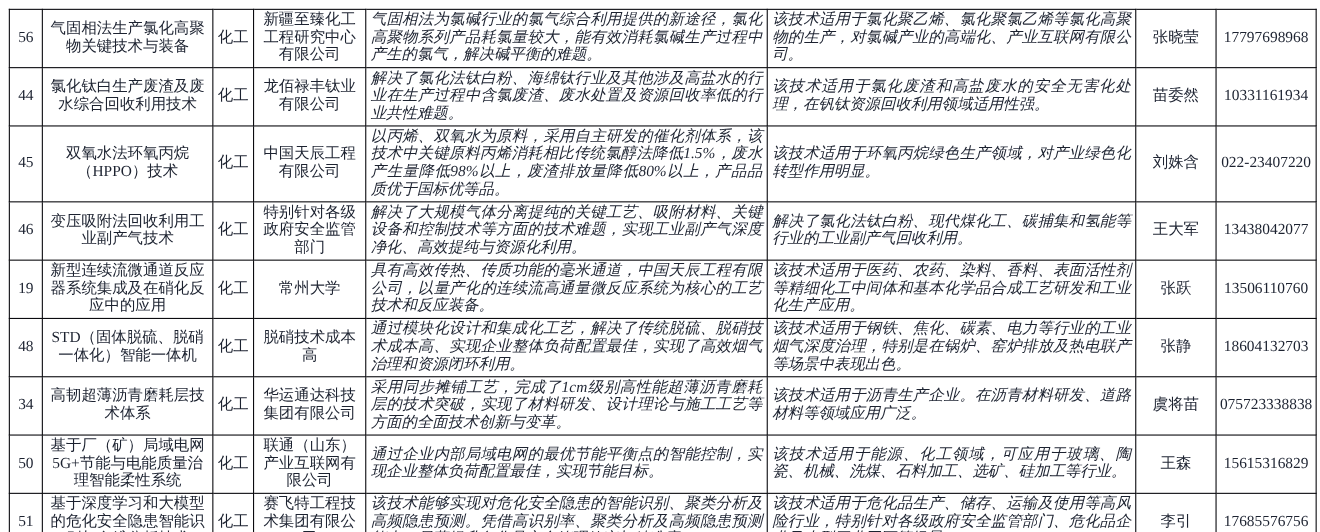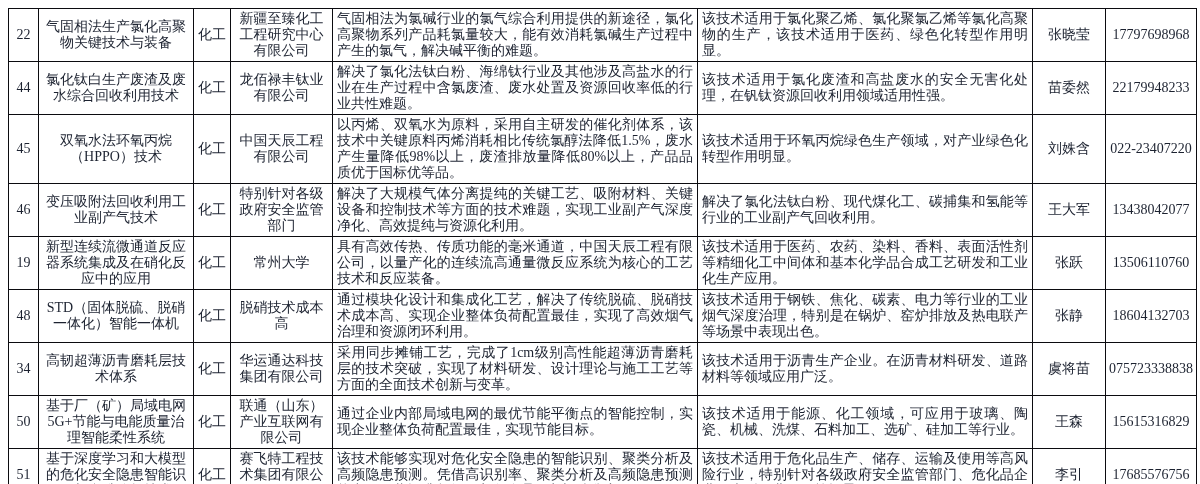--- a/index.html
+++ b/index.html
@@ -14,58 +14,58 @@
   td{
     border:1.5px solid #0b0b0f;
     color:#1c2230;
     font-size:14px;line-height:16px;
     vertical-align:middle;
     padding:2px 4px;
     overflow:hidden;
     word-break:break-word;
   }
   .c-no,.c-name,.c-category,.c-company,.c-contact,.c-phone{text-align:center;}
-  .c-description,.c-application{text-align:justify;}
+  .c-description,.c-application{text-align:justify;font-style:italic;}
   .c-phone{word-break:break-all;padding:2px 3px;letter-spacing:0;}
 </style>
 </head>
 <body>
 
 <div class="page">
   <table class="tech-table">
     <colgroup>
       <col style="width:30px">
       <col style="width:155px">
       <col style="width:37px">
       <col style="width:102px">
       <col style="width:365px">
       <col style="width:335px">
       <col style="width:73px">
       <col style="width:91px">
     </colgroup>
     <tbody id="rows">
         <tr>
-          <td class="c-no">22</td>
+          <td class="c-no">56</td>
           <td class="c-name">气固相法生产氯化高聚物关键技术与装备</td>
           <td class="c-category">化工</td>
           <td class="c-company">新疆至臻化工工程研究中心有限公司</td>
           <td class="c-description">气固相法为氯碱行业的氯气综合利用提供的新途径，氯化高聚物系列产品耗氯量较大，能有效消耗氯碱生产过程中产生的氯气，解决碱平衡的难题。</td>
-          <td class="c-application">该技术适用于氯化聚乙烯、氯化聚氯乙烯等氯化高聚物的生产，该技术适用于医药、绿色化转型作用明显。</td>
+          <td class="c-application">该技术适用于氯化聚乙烯、氯化聚氯乙烯等氯化高聚物的生产，对氯碱产业的高端化、产业互联网有限公司。</td>
           <td class="c-contact">张晓莹</td>
           <td class="c-phone">17797698968</td>
         </tr>
         <tr>
           <td class="c-no">44</td>
           <td class="c-name">氯化钛白生产废渣及废水综合回收利用技术</td>
           <td class="c-category">化工</td>
           <td class="c-company">龙佰禄丰钛业有限公司</td>
           <td class="c-description">解决了氯化法钛白粉、海绵钛行业及其他涉及高盐水的行业在生产过程中含氯废渣、废水处置及资源回收率低的行业共性难题。</td>
           <td class="c-application">该技术适用于氯化废渣和高盐废水的安全无害化处理，在钒钛资源回收利用领域适用性强。</td>
           <td class="c-contact">苗委然</td>
-          <td class="c-phone">22179948233</td>
+          <td class="c-phone">10331161934</td>
         </tr>
         <tr>
           <td class="c-no">45</td>
           <td class="c-name">双氧水法环氧丙烷（HPPO）技术</td>
           <td class="c-category">化工</td>
           <td class="c-company">中国天辰工程有限公司</td>
           <td class="c-description">以丙烯、双氧水为原料，采用自主研发的催化剂体系，该技术中关键原料丙烯消耗相比传统氯醇法降低1.5%，废水产生量降低98%以上，废渣排放量降低80%以上，产品品质优于国标优等品。</td>
           <td class="c-application">该技术适用于环氧丙烷绿色生产领域，对产业绿色化转型作用明显。</td>
           <td class="c-contact">刘姝含</td>
           <td class="c-phone">022-23407220</td>

